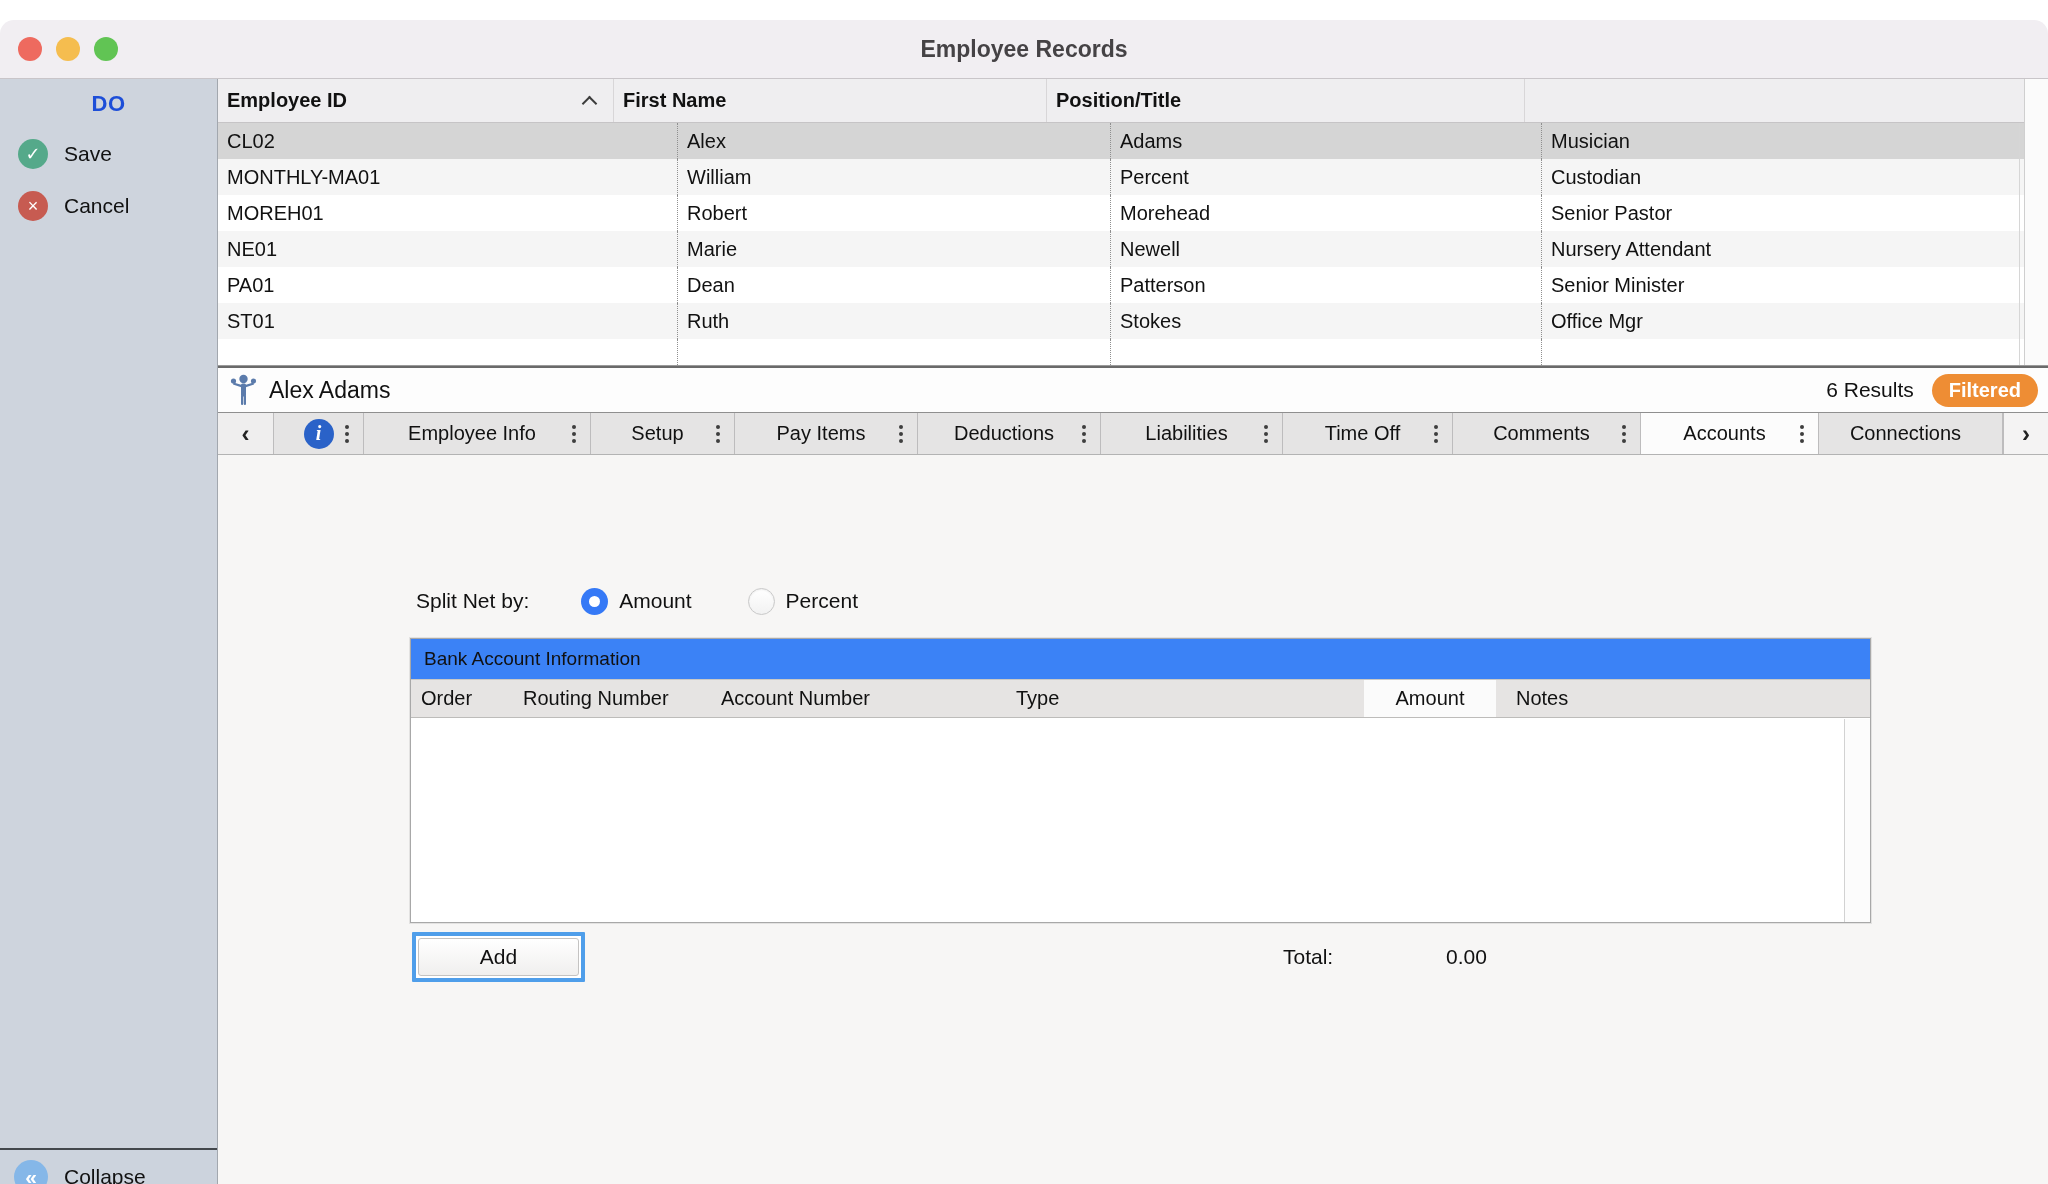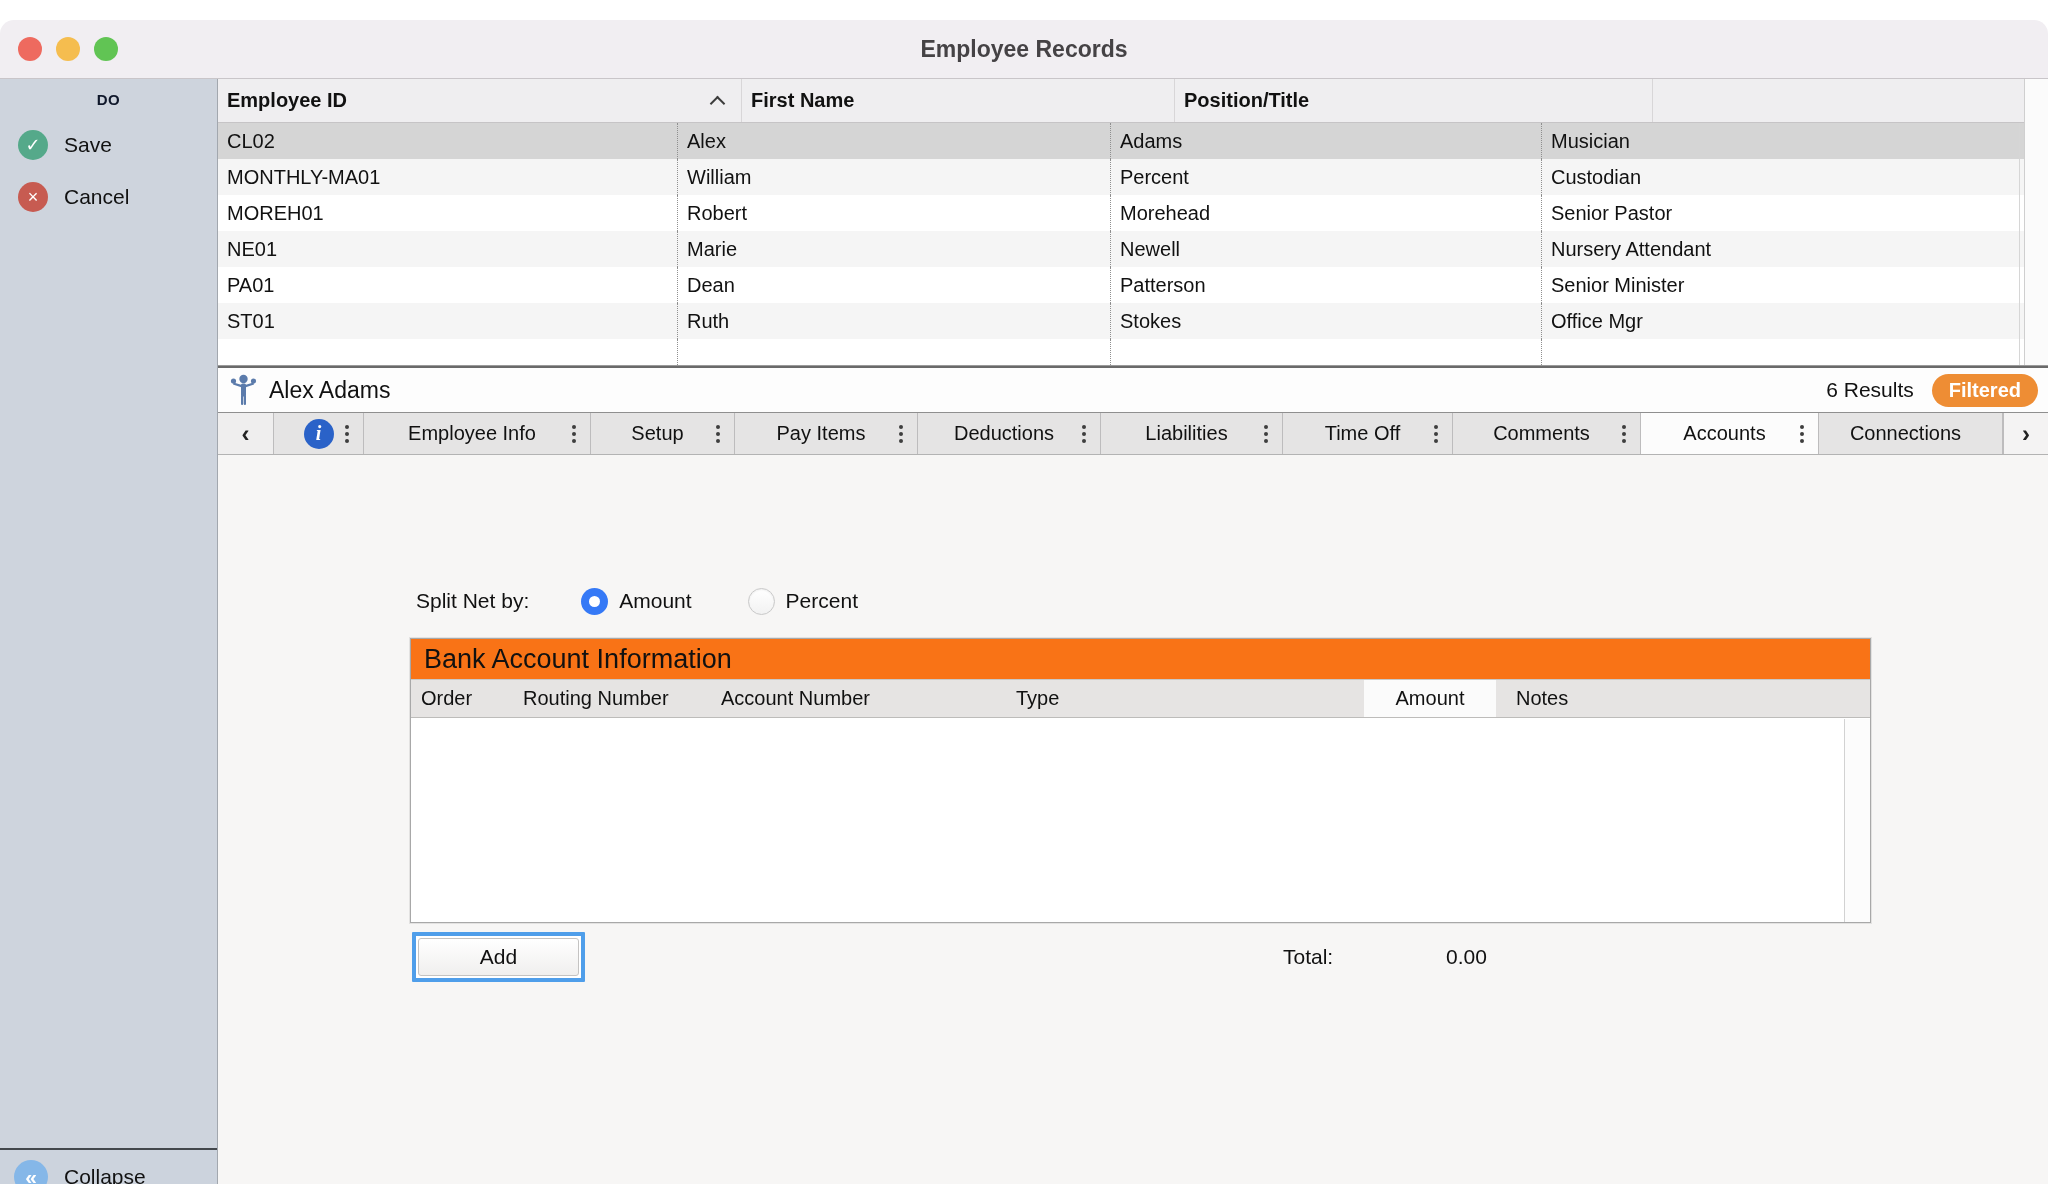--- a/index.html
+++ b/index.html
@@ -14,21 +14,21 @@
   .titlebar { height:59px; background:#f1eef2; border-bottom:1px solid #c9c5c9;
     display:flex; align-items:center; position:relative; }
   .traffic { position:absolute; left:18px; top:50%; transform:translateY(-50%); display:flex; gap:14px; }
   .tl { width:24px; height:24px; border-radius:50%; }
   .tl-close { background:#ee6a5f; } .tl-min { background:#f5bd4f; } .tl-zoom { background:#61c454; }
   .title { flex:1; text-align:center; font-weight:bold; font-size:23px; color:#454245; }
 
   
   .app-body { display:flex; height:1125px; }
   .sidebar { width:218px; background:#ced4dd; border-right:1px solid #a2a7ae; position:relative; flex:none; }
-  .sb-header { text-align:center; color:#0f172a; font-weight:bold; font-size:15px; padding-top:12px; letter-spacing:.5px; }
+  .sb-header { text-align:center; color:#1d4ed8; font-weight:bold; font-size:22px; padding-top:12px; letter-spacing:.5px; }
   .sb-item { display:flex; align-items:center; gap:16px; padding-left:18px; margin-top:22px; font-size:21px; cursor:default; }
   .sb-ic { width:30px; height:30px; border-radius:50%; color:#fff; display:flex; align-items:center; justify-content:center; font-size:18px; flex:none; }
   .sb-collapse { position:absolute; left:0; right:0; bottom:0; height:56px; border-top:2px solid #43474c;
     display:flex; align-items:center; gap:16px; padding-left:14px; font-size:21px; background:#ccd3dd; }
   .collapse-ic { width:34px; height:34px; border-radius:50%; background:#85b7e8; color:#fff;
     display:flex; align-items:center; justify-content:center; font-size:21px; font-weight:bold; flex:none; }
 
   .main { flex:1; min-width:0; display:flex; flex-direction:column; background:#f7f6f5; }
 
   
@@ -72,22 +72,22 @@
   .split-row { position:absolute; left:198px; top:124px; height:44px; display:flex; align-items:center; font-size:21px; }
   .split-label { margin-right:52px; }
   .radio-opt { display:flex; align-items:center; margin-right:56px; }
   .radio { width:27px; height:27px; border-radius:50%; margin-right:11px; position:relative; flex:none; }
   .radio.sel { background:#3579f6; }
   .radio.sel::after { content:""; position:absolute; left:8px; top:8px; width:11px; height:11px; border-radius:50%; background:#fff; }
   .radio.unsel { background:linear-gradient(#ffffff,#f2f2f2); border:1px solid #c9c9c9; box-shadow:inset 0 1px 2px rgba(0,0,0,.07); }
 
   .bank-panel { position:absolute; left:192px; top:183px; width:1461px; height:285px;
     border:1px solid #a8a8a8; outline:1px solid #e3e2e1; background:#fff; }
-  .bank-title { height:41px; background:#f97316; border-bottom:1px solid #c9c8c6;
-    display:flex; align-items:center; padding-left:13px; font-size:27px; }
+  .bank-title { height:41px; background:#3b82f6; border-bottom:1px solid #c9c8c6;
+    display:flex; align-items:center; padding-left:13px; font-size:19px; }
   .bank-cols { height:38px; background:#e6e4e3; border-bottom:1px solid #bdbcba; position:relative; font-size:20px; }
   .bk-col { position:absolute; top:0; height:100%; display:flex; align-items:center; }
   .bk-amount { position:absolute; left:953px; width:132px; top:0; height:100%; background:#fbfbfb;
     display:flex; align-items:center; justify-content:center; }
   .bank-body { position:absolute; top:80px; left:0; right:0; bottom:0; background:#fff; }
   .bank-vscroll { position:absolute; top:0; right:0; width:26px; height:100%; border-left:1px solid #d2d2d2; background:#fcfcfc; }
 
   .add-ring { position:absolute; left:194px; top:477px; width:173px; height:50px;
     border:4px solid #4f9eea; border-radius:1px; padding:2px; background:#fff; }
   .add-btn { width:100%; height:100%; background:linear-gradient(#ffffff,#f0efee);
@@ -126,21 +126,21 @@
       <div class="sb-collapse">
         <span class="collapse-ic">«</span>
         <span>Collapse</span>
       </div>
     </aside>
 
     <main class="main">
 
       <div class="emp-table">
         <div class="emp-header" id="empHeader">
-            <div class="emp-hcell" style="width: 524px;">
+            <div class="emp-hcell" style="width: 396px;">
               <div>Employee ID</div>
               <div class="caret"></div>
             </div>
             <div class="emp-hcell" style="width: 433px;">
               <div>First Name</div>
             </div>
             <div class="emp-hcell" style="width: 478px;">
               <div>Position/Title</div>
             </div>
           </div>

